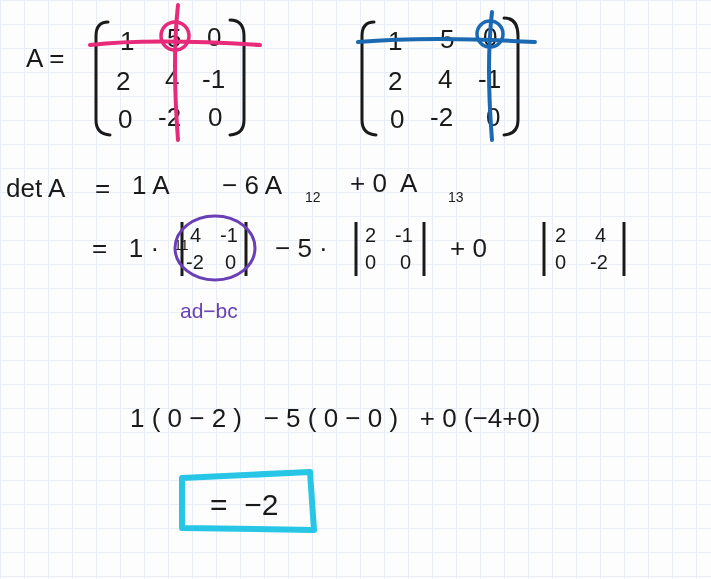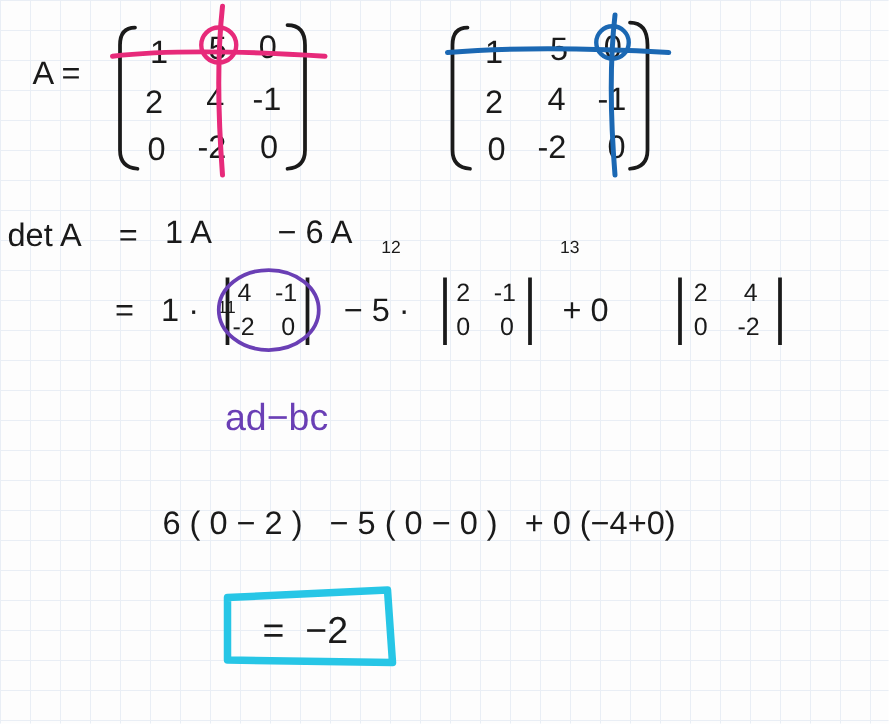--- a/index.html
+++ b/index.html
@@ -70,20 +70,21 @@
 
   <span class="hw" style="left:6px; top:175px;text-align:right;">det A</span>
   <span class="hw" style="left:95px; top:175px;">=</span>
 
   <span class="hw" style="left:132px; top:172px;text-align:right;">1 A</span>
   <span class="hw small" style="left:174px; top:190px;margin-top:48px;">11</span>
 
   <span class="hw" style="left:222px; top:172px;">− 6 A</span>
   <span class="hw small" style="left:305px; top:190px;">12</span>
 
+  <span class="hw" style="left:350px; top:170px;">+ 0  A</span>
   <span class="hw small" style="left:448px; top:190px;">13</span>
 
   <span class="hw" style="left:92px; top:235px;">=   1 ·</span>
 
   <span class="hw mid" style="left:190px; top:225px;">4</span>
   <span class="hw mid" style="left:220px; top:225px;">-1</span>
   <span class="hw mid" style="left:186px; top:252px;">-2</span>
   <span class="hw mid" style="left:225px; top:252px;">0</span>
 
   <span class="hw" style="left:275px; top:235px;">− 5 ·</span>
@@ -93,23 +94,23 @@
   <span class="hw mid" style="left:365px; top:252px;">0</span>
   <span class="hw mid" style="left:400px; top:252px;">0</span>
 
   <span class="hw" style="left:450px; top:235px;">+ 0</span>
 
   <span class="hw mid" style="left:555px; top:225px;">2</span>
   <span class="hw mid" style="left:595px; top:225px;">4</span>
   <span class="hw mid" style="left:555px; top:252px;">0</span>
   <span class="hw mid" style="left:590px; top:252px;">-2</span>
 
-  <span class="hw purple" style="left:180px; top:300px; font-size:30px;margin-top:20px;">ad−bc</span>
+  <span class="hw purple" style="left:180px; top:300px; font-size:21px;">ad−bc</span>
 
-  <span class="hw" style="left:130px; top:405px;">6 ( 0 − 2 )   − 5 ( 0 − 0 )   + 0 (−4+0)</span>
+  <span class="hw" style="left:130px; top:405px;">1 ( 0 − 2 )   − 5 ( 0 − 0 )   + 0 (−4+0)</span>
 
   <span class="hw" style="left:210px; top:490px; font-size:30px;">=  −2</span>
 
   <svg class="overlay" viewBox="0 0 711 579">
 
     <path d="M108 22 Q96 22 96 36 L96 120 Q96 134 110 135" stroke="#1a1a1a" stroke-width="3" fill="none" stroke-linecap="round"></path>
     <path d="M230 20 Q244 20 244 36 L244 120 Q244 134 230 135" stroke="#1a1a1a" stroke-width="3" fill="none" stroke-linecap="round"></path>
 
     <path d="M374 22 Q362 22 362 36 L362 120 Q362 134 376 135" stroke="#1a1a1a" stroke-width="3" fill="none" stroke-linecap="round"></path>
     <path d="M504 18 Q518 18 518 36 L518 120 Q518 134 504 135" stroke="#1a1a1a" stroke-width="3" fill="none" stroke-linecap="round"></path>

